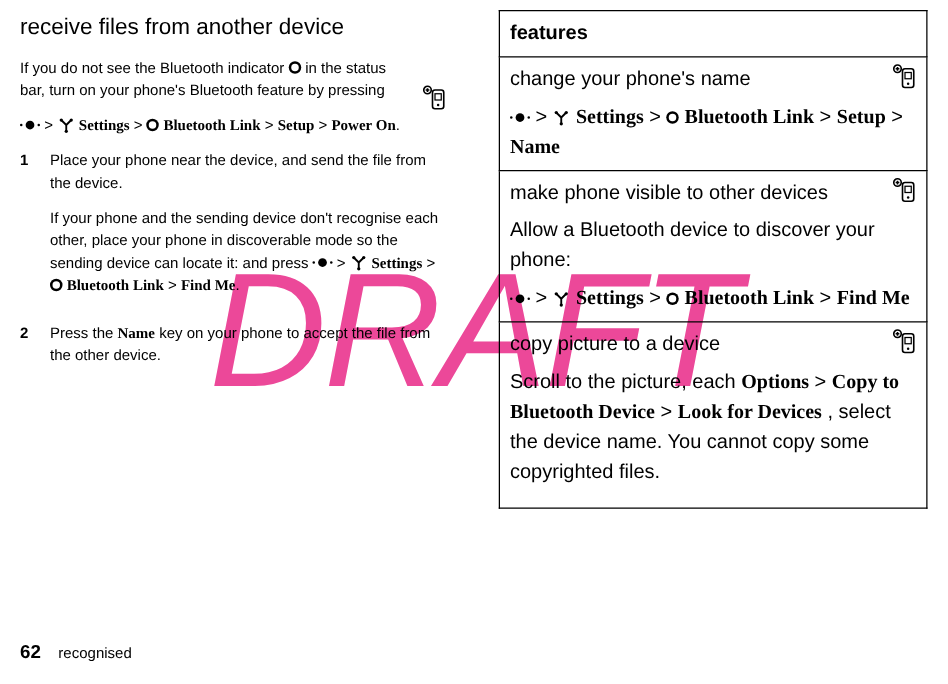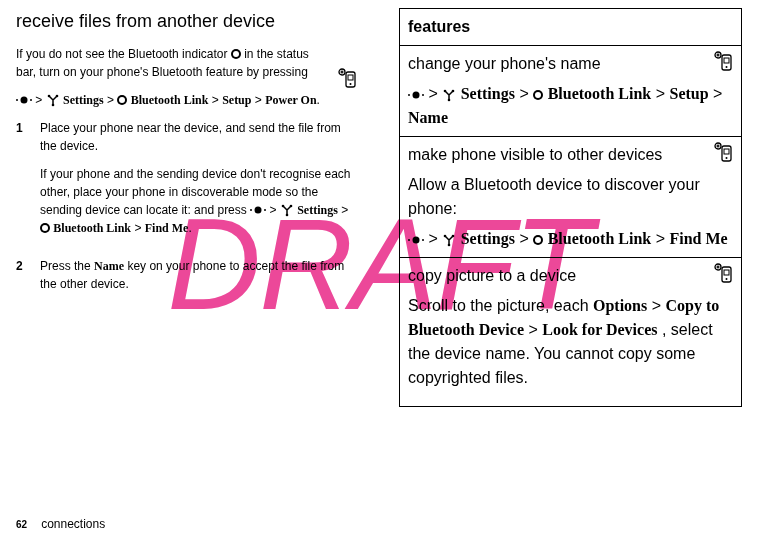--- a/index.html
+++ b/index.html
@@ -173,21 +173,21 @@
     .footer {
       position: absolute;
       bottom: 14px;
       left: 16px;
       display: flex;
       align-items: baseline;
       gap: 14px;
     }
     .footer .pn {
       font-weight: bold;
-      font-size: 10px;
+      font-size: 15px;
     }
     .footer .sec {
       font-size: 12px;
     }
   </style>
 </head>
 <body>
 
 <div class="watermark">DRAFT</div>
 
@@ -361,14 +361,14 @@
           </p>
         </td>
       </tr>
     </tbody>
       </table>
   </div>
 </div>
 
 <div class="footer">
   <span class="pn">62</span>
-  <span class="sec">connections</span>
+  <span class="sec">recognised</span>
 </div>
 
 </body></html>

